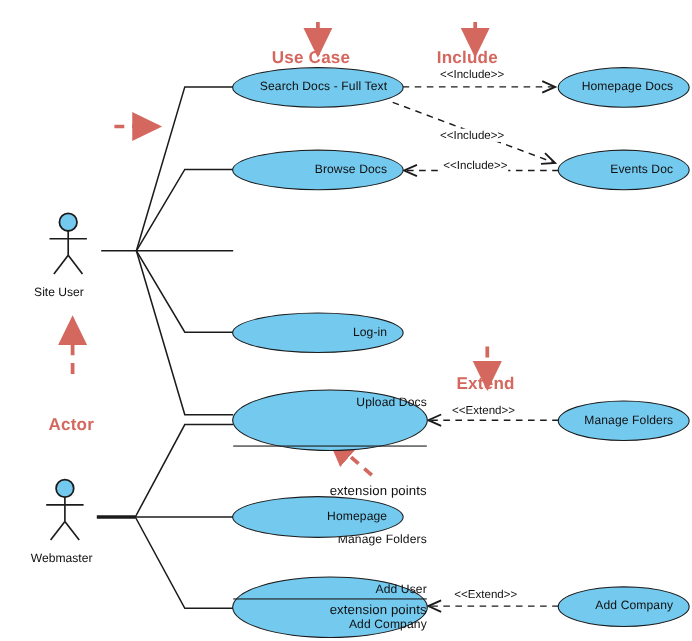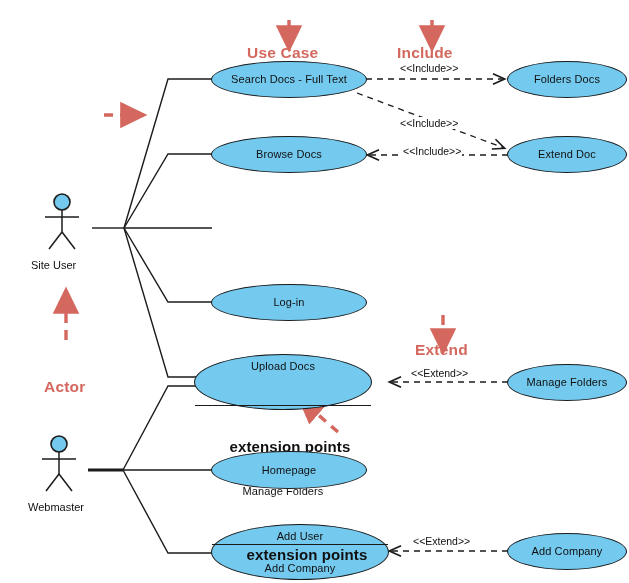--- a/index.html
+++ b/index.html
@@ -27,21 +27,21 @@
     pointer-events: none;
   }
   .uc {
     position: absolute;
     box-sizing: border-box;
     border: 1.6px solid #1b1b1b;
     border-radius: 50%;
     background: #74C9EE;
     display: flex;
     flex-direction: column;
-    align-items: center;
+    align-items: flex-end;
     justify-content: center;
     text-align: center;
     color: #101010;
     font-size: 11px;
     line-height: 13px;
     letter-spacing: 0.1px;
   }
   .uc .label {
     padding: 0 14px;
   }
@@ -53,22 +53,22 @@
     font-size: 11px;
     line-height: 12px;
   }
   .uc.ep .divider {
     width: 100%;
     height: 0;
     border-top: 1.4px solid #1b1b1b;
     margin: 2px 0 2px 0;
   }
   .uc.ep .ep-head {
-    font-weight: bold;
-    font-size: 15px;
+    font-weight: normal;
+    font-size: 12px;
     line-height: 13px;
     margin-top: 1px;
     margin-left: 14px;
   }
   .uc.ep .ep-item {
     font-size: 11px;
     line-height: 13px;
     margin-top: 1px;
   }
   .actor {
@@ -196,44 +196,44 @@
 
   <div class="uc" style="left:211px; top:136px; width:156px; height:37px;">
     <span class="label">Browse Docs</span>
   </div>
 
 
   <div class="uc" style="left:211px; top:284px; width:156px; height:37px;">
     <span class="label">Log-in</span>
   </div>
 
-  <div class="uc ep" style="left:194px; top:354px; width:178px; height:56px;gap:31px;">
+  <div class="uc ep" style="left:211px; top:354px; width:178px; height:56px;gap:31px;">
     <span class="uc-title">Upload Docs</span>
     <span class="divider"></span>
     <span class="ep-head">extension points</span>
     <span class="ep-item">Manage Folders</span>
   </div>
 
   <div class="uc" style="left:211px; top:451px; width:156px; height:38px;">
     <span class="label">Homepage</span>
   </div>
 
   <div class="uc ep" style="left:211px; top:524px; width:178px; height:56px;">
     <span class="uc-title">Add User</span>
     <span class="divider"></span>
     <span class="ep-head">extension points</span>
     <span class="ep-item">Add Company</span>
   </div>
 
   <div class="uc" style="left:507px; top:61px; width:120px; height:37px;">
-    <span class="label">Folders Docs</span>
+    <span class="label">Homepage Docs</span>
   </div>
 
   <div class="uc" style="left:507px; top:136px; width:120px; height:37px;">
-    <span class="label">Extend Doc</span>
+    <span class="label">Events Doc</span>
   </div>
 
   <div class="uc" style="left:507px; top:364px; width:120px; height:37px;">
     <span class="label">Manage Folders</span>
   </div>
 
   <div class="uc" style="left:507px; top:533px; width:120px; height:37px;">
     <span class="label">Add Company</span>
   </div>
 

